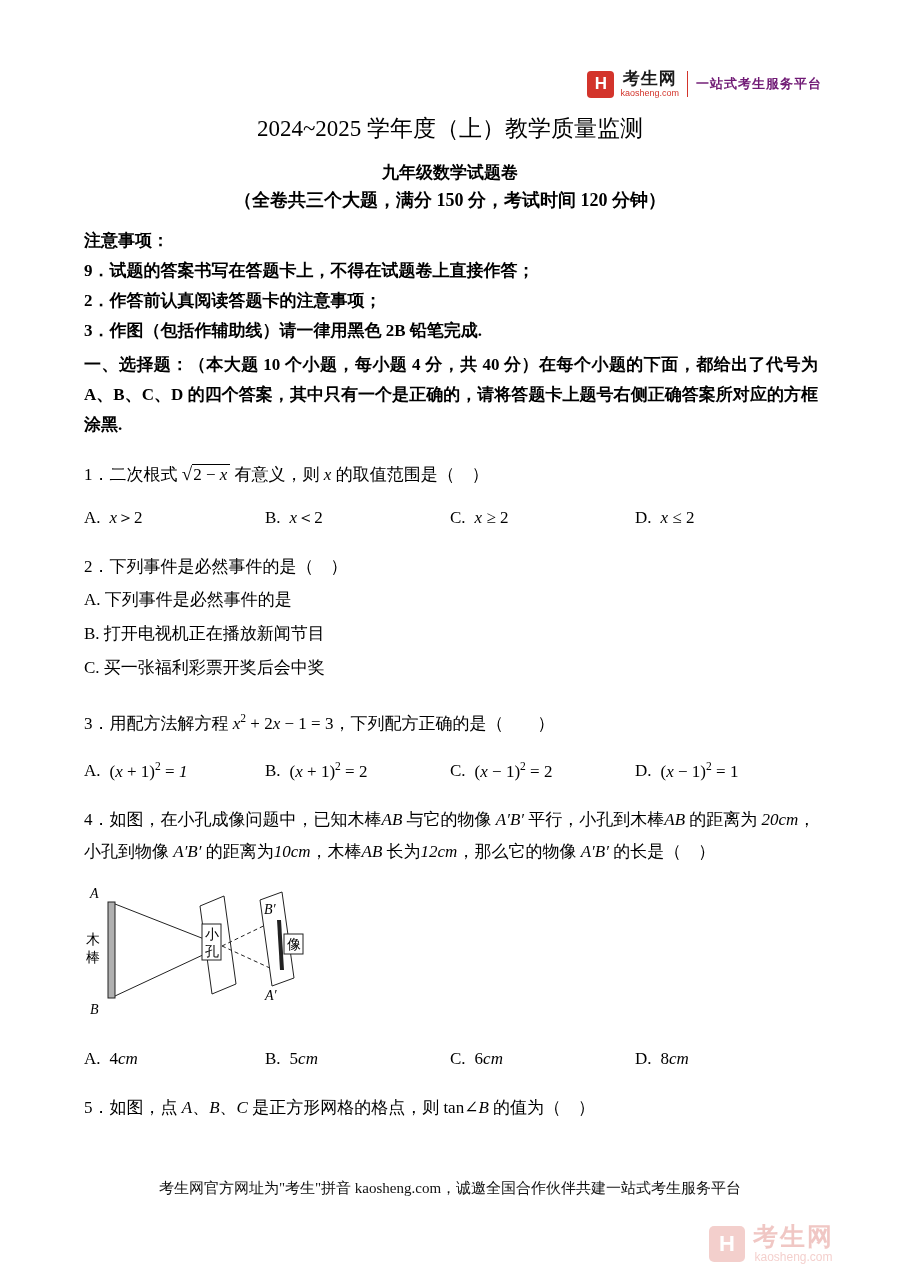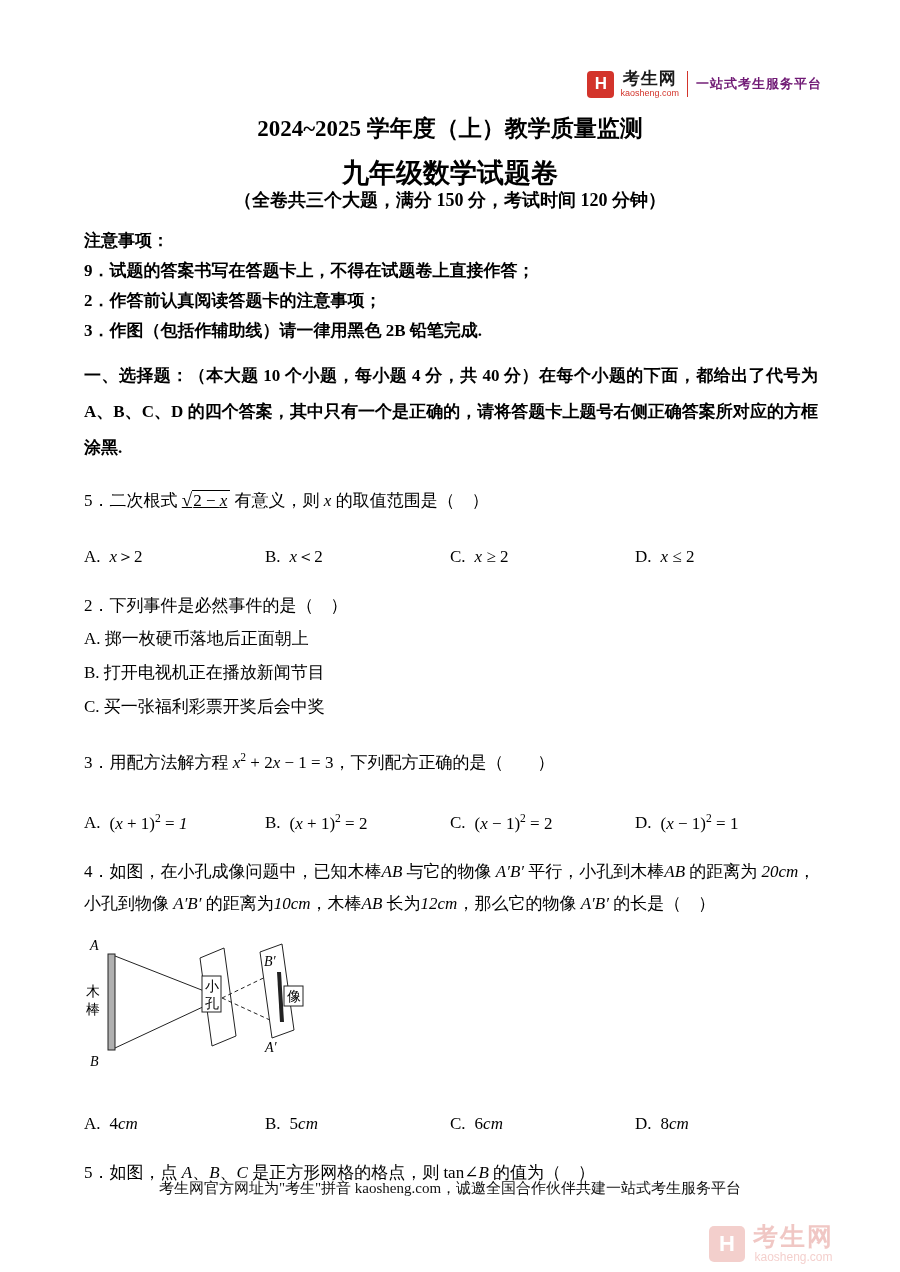--- a/index.html
+++ b/index.html
@@ -15,39 +15,39 @@
   .brand-icon {
     width:27px; height:27px; background:#d3342b; color:#fff; border-radius:4px;
     font:700 17px "Liberation Sans",sans-serif; display:flex; align-items:center; justify-content:center;
   }
   .brand-names { margin-left:6px; text-align:center; }
   .brand-name { font-weight:700; font-size:17px; letter-spacing:1px; color:#1a1a1a; line-height:18px; }
   .brand-domain { font:9px "Liberation Sans",sans-serif; color:#d3342b; line-height:10px; }
   .brand-divider { width:1px; height:26px; background:#d3342b; margin:0 8px; }
   .brand-slogan { color:#701a75; font-size:13px; font-weight:700; letter-spacing:1px; }
 
-  .title { text-align:center; padding-top:114px; font-size:23px; font-weight:700; line-height:30px; }
-  .subtitle { text-align:center; margin-top:14px; font-size:27px; font-weight:700; line-height:30px; }
+  .title { text-align:center; padding-top:114px; font-size:23px; font-weight:400; line-height:30px; }
+  .subtitle { text-align:center; margin-top:14px; font-size:17px; font-weight:700; line-height:30px; }
   .meta { text-align:center; margin-top:0; font-size:18px; font-weight:700; line-height:24px; }
 
   .content { margin:14px 82px 0 84px; font-size:17px; }
   .bold { font-weight:700; }
   .notice-head, .note { line-height:30px; }
-  .section { margin-top:12px; line-height:36px; text-align:justify; }
+  .section { margin-top:4px; line-height:30px; text-align:justify; }
 
   .q { margin-top:18px; }
   .stem { line-height:32px; }
   .it { font-style:italic; }
   sup { font-size:0.68em; }
 
-  .opts-row { margin-top:25px; display:grid; grid-template-columns:181px 185px 185px 1fr; line-height:30px; }
+  .opts-row { margin-top:12px; display:grid; grid-template-columns:181px 185px 185px 1fr; line-height:30px; }
   .opt > span:first-child { margin-right:9px; }
   .optline { line-height:34px; }
 
-  .sqrt { white-space:nowrap;text-decoration:underline; }
+  .sqrt { white-space:nowrap; }
   .sqrt .rad { font-size:1.12em; }
   .sqrt .radicand { border-top:1.2px solid #000; padding:0 3px 0 1px; }
 
   .figure { margin:14px 0 4px 0; }
   .svg-it { font:italic 14px "Liberation Serif",serif; fill:#000; }
   .svg-cn { font:14px "Liberation Serif",serif; fill:#000; }
 
   .footer { position:absolute; left:0; right:0; bottom:74px; text-align:center; font-size:15px; color:#111; }
 
   .watermark { position:absolute; right:66px; bottom:8px; display:flex; align-items:center; opacity:0.55; }
@@ -82,35 +82,35 @@
 
     <p class="bold notice-head">注意事项：</p>
     <p class="bold note">9．试题的答案书写在答题卡上，不得在试题卷上直接作答；</p>
     <p class="bold note">2．作答前认真阅读答题卡的注意事项；</p>
     <p class="bold note">3．作图（包括作辅助线）请一律用黑色 2B 铅笔完成.</p>
 
     <p class="bold section">一、选择题：（本大题 10 个小题，每小题 4 分，共 40 分）在每个小题的下面，都给出了代号为 A、B、C、D 的四个答案，其中只有一个是正确的，请将答题卡上题号右侧正确答案所对应的方框涂黑.</p>
 
     <div class="q">
       <p class="stem">
-        <span>5．二次根式</span>
+        <span>1．二次根式</span>
         <span class="sqrt"><span class="rad">√</span><span class="radicand"><span>2 − </span><span class="it">x</span></span></span>
         <span><span> 有意义，则 </span><span class="it">x</span><span> 的取值范围是（　）</span></span>
       </p>
       <div class="opts-row">
         <span class="opt"><span>A.</span><span class="it">x</span><span>＞2</span></span>
         <span class="opt"><span>B.</span><span class="it">x</span><span>＜2</span></span>
         <span class="opt"><span>C.</span><span class="it">x</span><span> ≥ 2</span></span>
         <span class="opt"><span>D.</span><span class="it">x</span><span> ≤ 2</span></span>
       </div>
     </div>
 
     <div class="q">
       <p class="stem">2．下列事件是必然事件的是（　）</p>
-      <p class="optline">A. 掷一枚硬币落地后正面朝上</p>
+      <p class="optline">A. 下列事件是必然事件的是</p>
       <p class="optline">B. 打开电视机正在播放新闻节目</p>
       <p class="optline">C. 买一张福利彩票开奖后会中奖</p>
     </div>
 
     <div class="q">
       <p class="stem"><span>3．用配方法解方程 </span><span class="it">x</span><sup>2</sup><span> + 2</span><span class="it">x</span><span> − 1 = 3</span><span>，下列配方正确的是（　　）</span></p>
       <div class="opts-row">
         <span class="opt"><span>A.</span><span>(</span><span class="it">x</span><span> + 1</span><span>)</span><sup>2</sup><span> = </span><span class="it">1</span></span>
         <span class="opt"><span>B.</span><span>(</span><span class="it">x</span><span> + 1</span><span>)</span><sup>2</sup><span> = 2</span></span>
         <span class="opt"><span>C.</span><span>(</span><span class="it">x</span><span> − 1</span><span>)</span><sup>2</sup><span> = 2</span></span>

